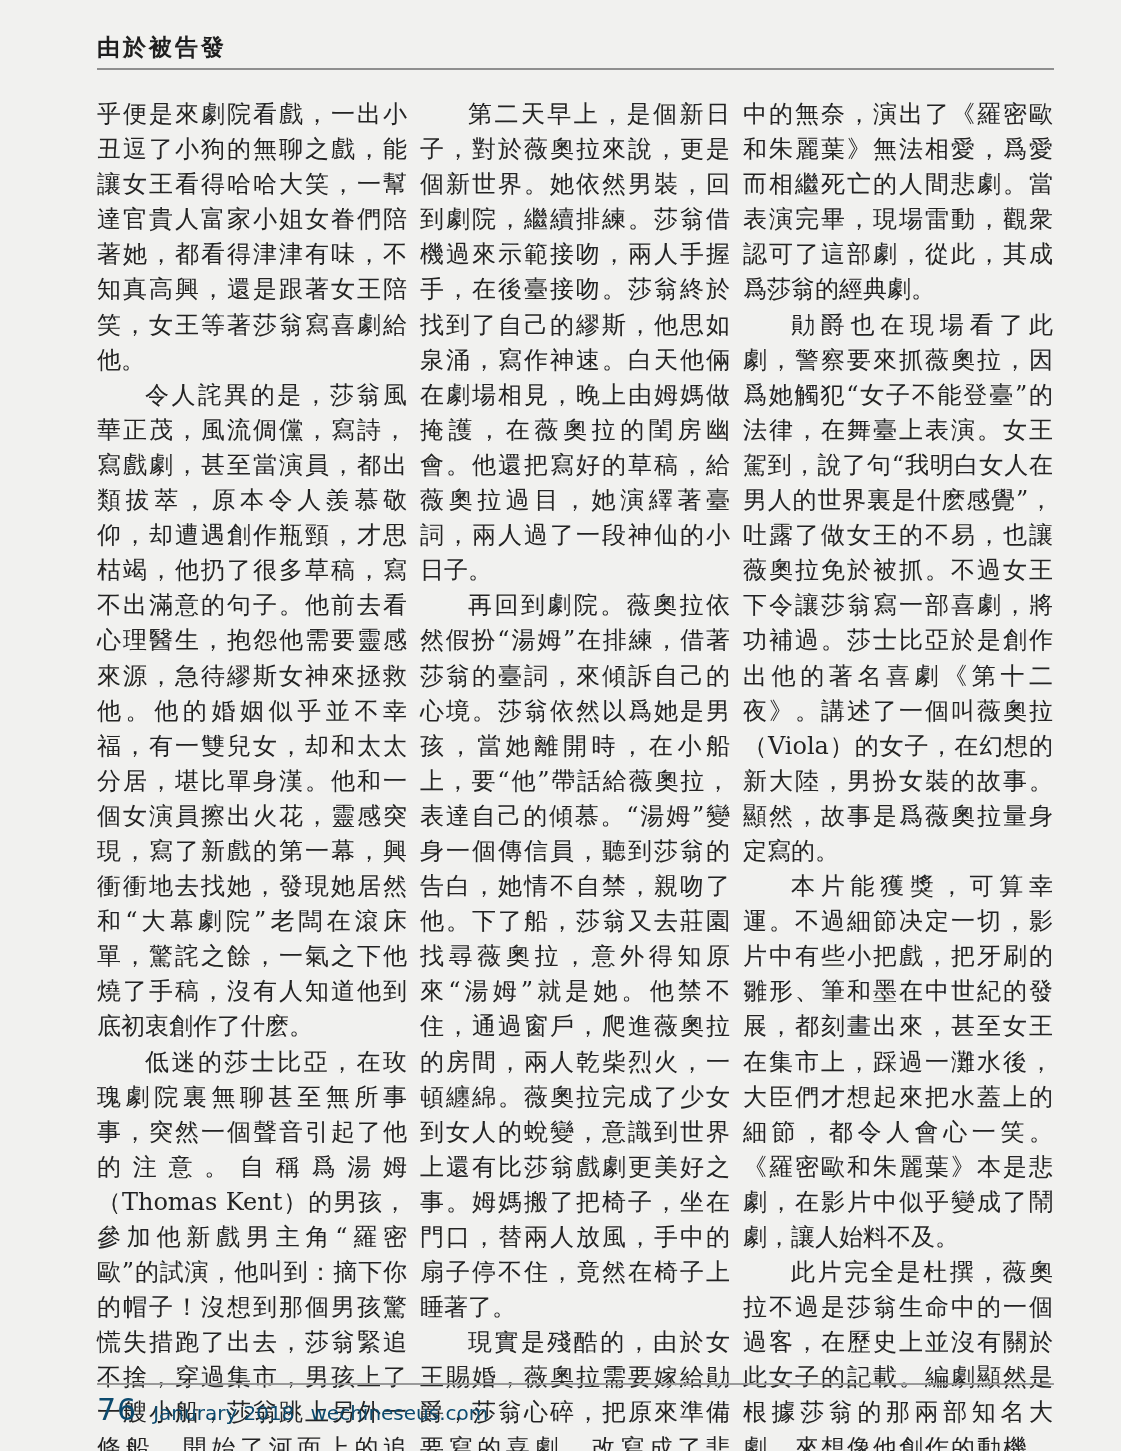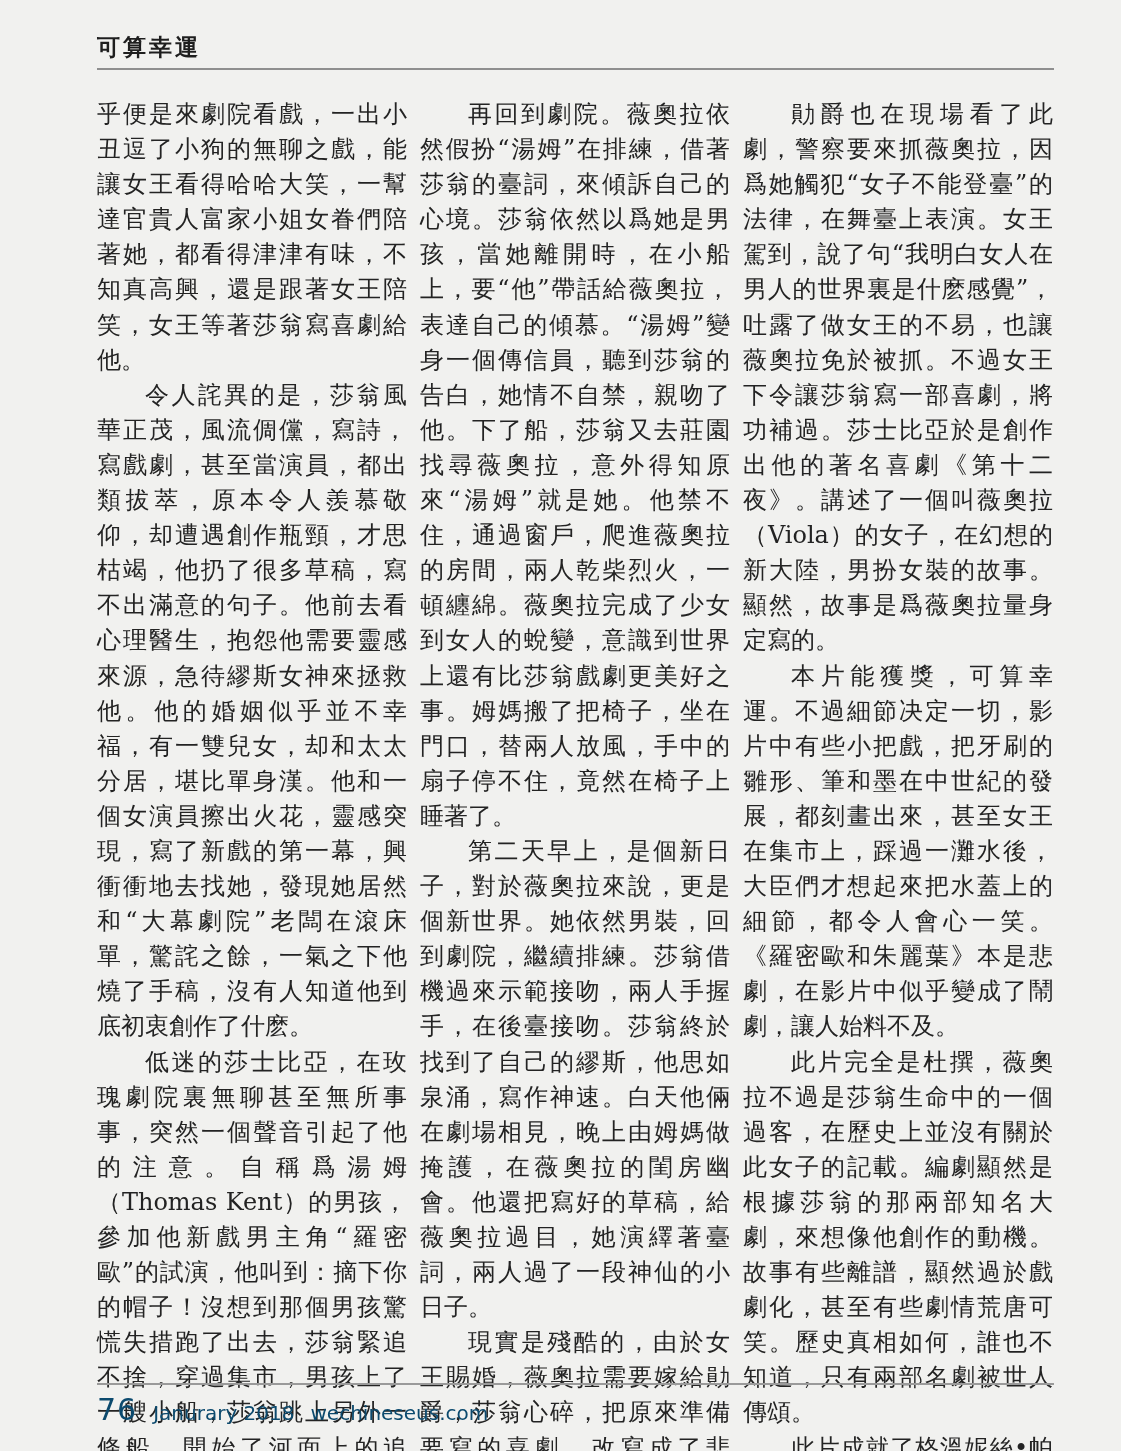--- a/index.html
+++ b/index.html
@@ -60,41 +60,42 @@
   .page-num { font-size: 30px; letter-spacing: 1px; }
   .footer-date { font-size: 20px; margin-left: 16px; }
   .footer-site { font-size: 20px; margin-left: 16px; }
 </style>
 </head>
 <body>
 
 <div class="page">
 
   <div class="header">
-    <span class="header-title">可算幸運</span>
+    <span class="header-title">由於被告發</span>
   </div>
 
   <div class="columns">
 
     <div class="col">
       <p class="cont">乎便是來劇院看戲，一出小丑逗了小狗的無聊之戲，能讓女王看得哈哈大笑，一幫達官貴人富家小姐女眷們陪著她，都看得津津有味，不知真高興，還是跟著女王陪笑，女王等著莎翁寫喜劇給他。</p>
       <p>令人詫異的是，莎翁風華正茂，風流倜儻，寫詩，寫戲劇，甚至當演員，都出類拔萃，原本令人羨慕敬仰，却遭遇創作瓶頸，才思枯竭，他扔了很多草稿，寫不出滿意的句子。他前去看心理醫生，抱怨他需要靈感來源，急待繆斯女神來拯救他。他的婚姻似乎並不幸福，有一雙兒女，却和太太分居，堪比單身漢。他和一個女演員擦出火花，靈感突現，寫了新戲的第一幕，興衝衝地去找她，發現她居然和“大幕劇院”老闆在滾床單，驚詫之餘，一氣之下他燒了手稿，沒有人知道他到底初衷創作了什麽。</p>
       <p>低迷的莎士比亞，在玫瑰劇院裏無聊甚至無所事事，突然一個聲音引起了他的注意。自稱爲湯姆（Thomas Kent）的男孩，參加他新戲男主角“羅密歐”的試演，他叫到：摘下你的帽子！沒想到那個男孩驚慌失措跑了出去，莎翁緊追不捨，穿過集市，男孩上了一艘小船，莎翁跳上另外一條船，開始了河面上的追踪，一直追著看男孩進入一處莊園。莎翁敲門，一個姆媽出來，說那男孩是她的外甥。</p>
       <p>屋裏，“湯姆”脫下男裝，變回了大家閨秀名媛薇奧拉，原來她是富商之女，但對莎士比亞的戲劇痴情，對其劇爛若披掌，見到莎翁，她傾慕不已，因彼時法律規定，女子無法在舞臺上拋頭露面，她便女扮男裝去應徵角色。姆媽說其父母要出去三周，她立刻覺得自己可以放飛，繼續去參加演出。</p>
 
     </div>
 
     <div class="col">
+      <p>第二天早上，是個新日子，對於薇奧拉來說，更是個新世界。她依然男裝，回到劇院，繼續排練。莎翁借機過來示範接吻，兩人手握手，在後臺接吻。莎翁終於找到了自己的繆斯，他思如泉涌，寫作神速。白天他倆在劇場相見，晚上由姆媽做掩護，在薇奧拉的閨房幽會。他還把寫好的草稿，給薇奧拉過目，她演繹著臺詞，兩人過了一段神仙的小日子。</p>
       <p>再回到劇院。薇奧拉依然假扮“湯姆”在排練，借著莎翁的臺詞，來傾訴自己的心境。莎翁依然以爲她是男孩，當她離開時，在小船上，要“他”帶話給薇奧拉，表達自己的傾慕。“湯姆”變身一個傳信員，聽到莎翁的告白，她情不自禁，親吻了他。下了船，莎翁又去莊園找尋薇奧拉，意外得知原來“湯姆”就是她。他禁不住，通過窗戶，爬進薇奧拉的房間，兩人乾柴烈火，一頓纏綿。薇奧拉完成了少女到女人的蛻變，意識到世界上還有比莎翁戲劇更美好之事。姆媽搬了把椅子，坐在門口，替兩人放風，手中的扇子停不住，竟然在椅子上睡著了。</p>
-      <p>第二天早上，是個新日子，對於薇奧拉來說，更是個新世界。她依然男裝，回到劇院，繼續排練。莎翁借機過來示範接吻，兩人手握手，在後臺接吻。莎翁終於找到了自己的繆斯，他思如泉涌，寫作神速。白天他倆在劇場相見，晚上由姆媽做掩護，在薇奧拉的閨房幽會。他還把寫好的草稿，給薇奧拉過目，她演繹著臺詞，兩人過了一段神仙的小日子。</p>
       <p>現實是殘酷的，由於女王賜婚，薇奧拉需要嫁給勛爵，莎翁心碎，把原來準備要寫的喜劇，改寫成了悲劇。在同台演員的建議下，名稱也正式改爲《羅密歐和朱麗葉》。不幸的事情接著發生，由於被告發，薇奧拉被發現是女子，玫瑰戲院被封了，莎翁新劇根本無法推出。另一個“大幕戲院”老闆理查德不計前嫌，讓莎翁去那裏演出他的新劇。因爲薇奧拉無法再假裝成男的，來扮演羅密歐，莎翁便親自上陣，演繹羅密歐一角。</p>
 
     </div>
 
     <div class="col">
+      <p class="cont">中的無奈，演出了《羅密歐和朱麗葉》無法相愛，爲愛而相繼死亡的人間悲劇。當表演完畢，現場雷動，觀衆認可了這部劇，從此，其成爲莎翁的經典劇。</p>
       <p>勛爵也在現場看了此劇，警察要來抓薇奧拉，因爲她觸犯“女子不能登臺”的法律，在舞臺上表演。女王駕到，說了句“我明白女人在男人的世界裏是什麽感覺”，吐露了做女王的不易，也讓薇奧拉免於被抓。不過女王下令讓莎翁寫一部喜劇，將功補過。莎士比亞於是創作出他的著名喜劇《第十二夜》。講述了一個叫薇奧拉（Viola）的女子，在幻想的新大陸，男扮女裝的故事。顯然，故事是爲薇奧拉量身定寫的。</p>
       <p>本片能獲獎，可算幸運。不過細節决定一切，影片中有些小把戲，把牙刷的雛形、筆和墨在中世紀的發展，都刻畫出來，甚至女王在集市上，踩過一灘水後，大臣們才想起來把水蓋上的細節，都令人會心一笑。《羅密歐和朱麗葉》本是悲劇，在影片中似乎變成了鬧劇，讓人始料不及。</p>
       <p>此片完全是杜撰，薇奧拉不過是莎翁生命中的一個過客，在歷史上並沒有關於此女子的記載。編劇顯然是根據莎翁的那兩部知名大劇，來想像他創作的動機。故事有些離譜，顯然過於戲劇化，甚至有些劇情荒唐可笑。歷史真相如何，誰也不知道，只有兩部名劇被世人傳頌。</p>
       <p>此片成就了格溫妮絲•帕特洛（Gwyneth Paltrow），令其捧回女演員垂涎的影后桂冠，估計她和本•阿弗萊克（Ben Affleck）也因此片結緣，開啓一段羅曼史。如今在好萊塢呼風喚雨的本•阿弗萊克二十年前也是新人，在劇中打醬油，出演一個有些神經質的角色。</p>
 
     </div>
 
   </div>
 
   <div class="footer">

